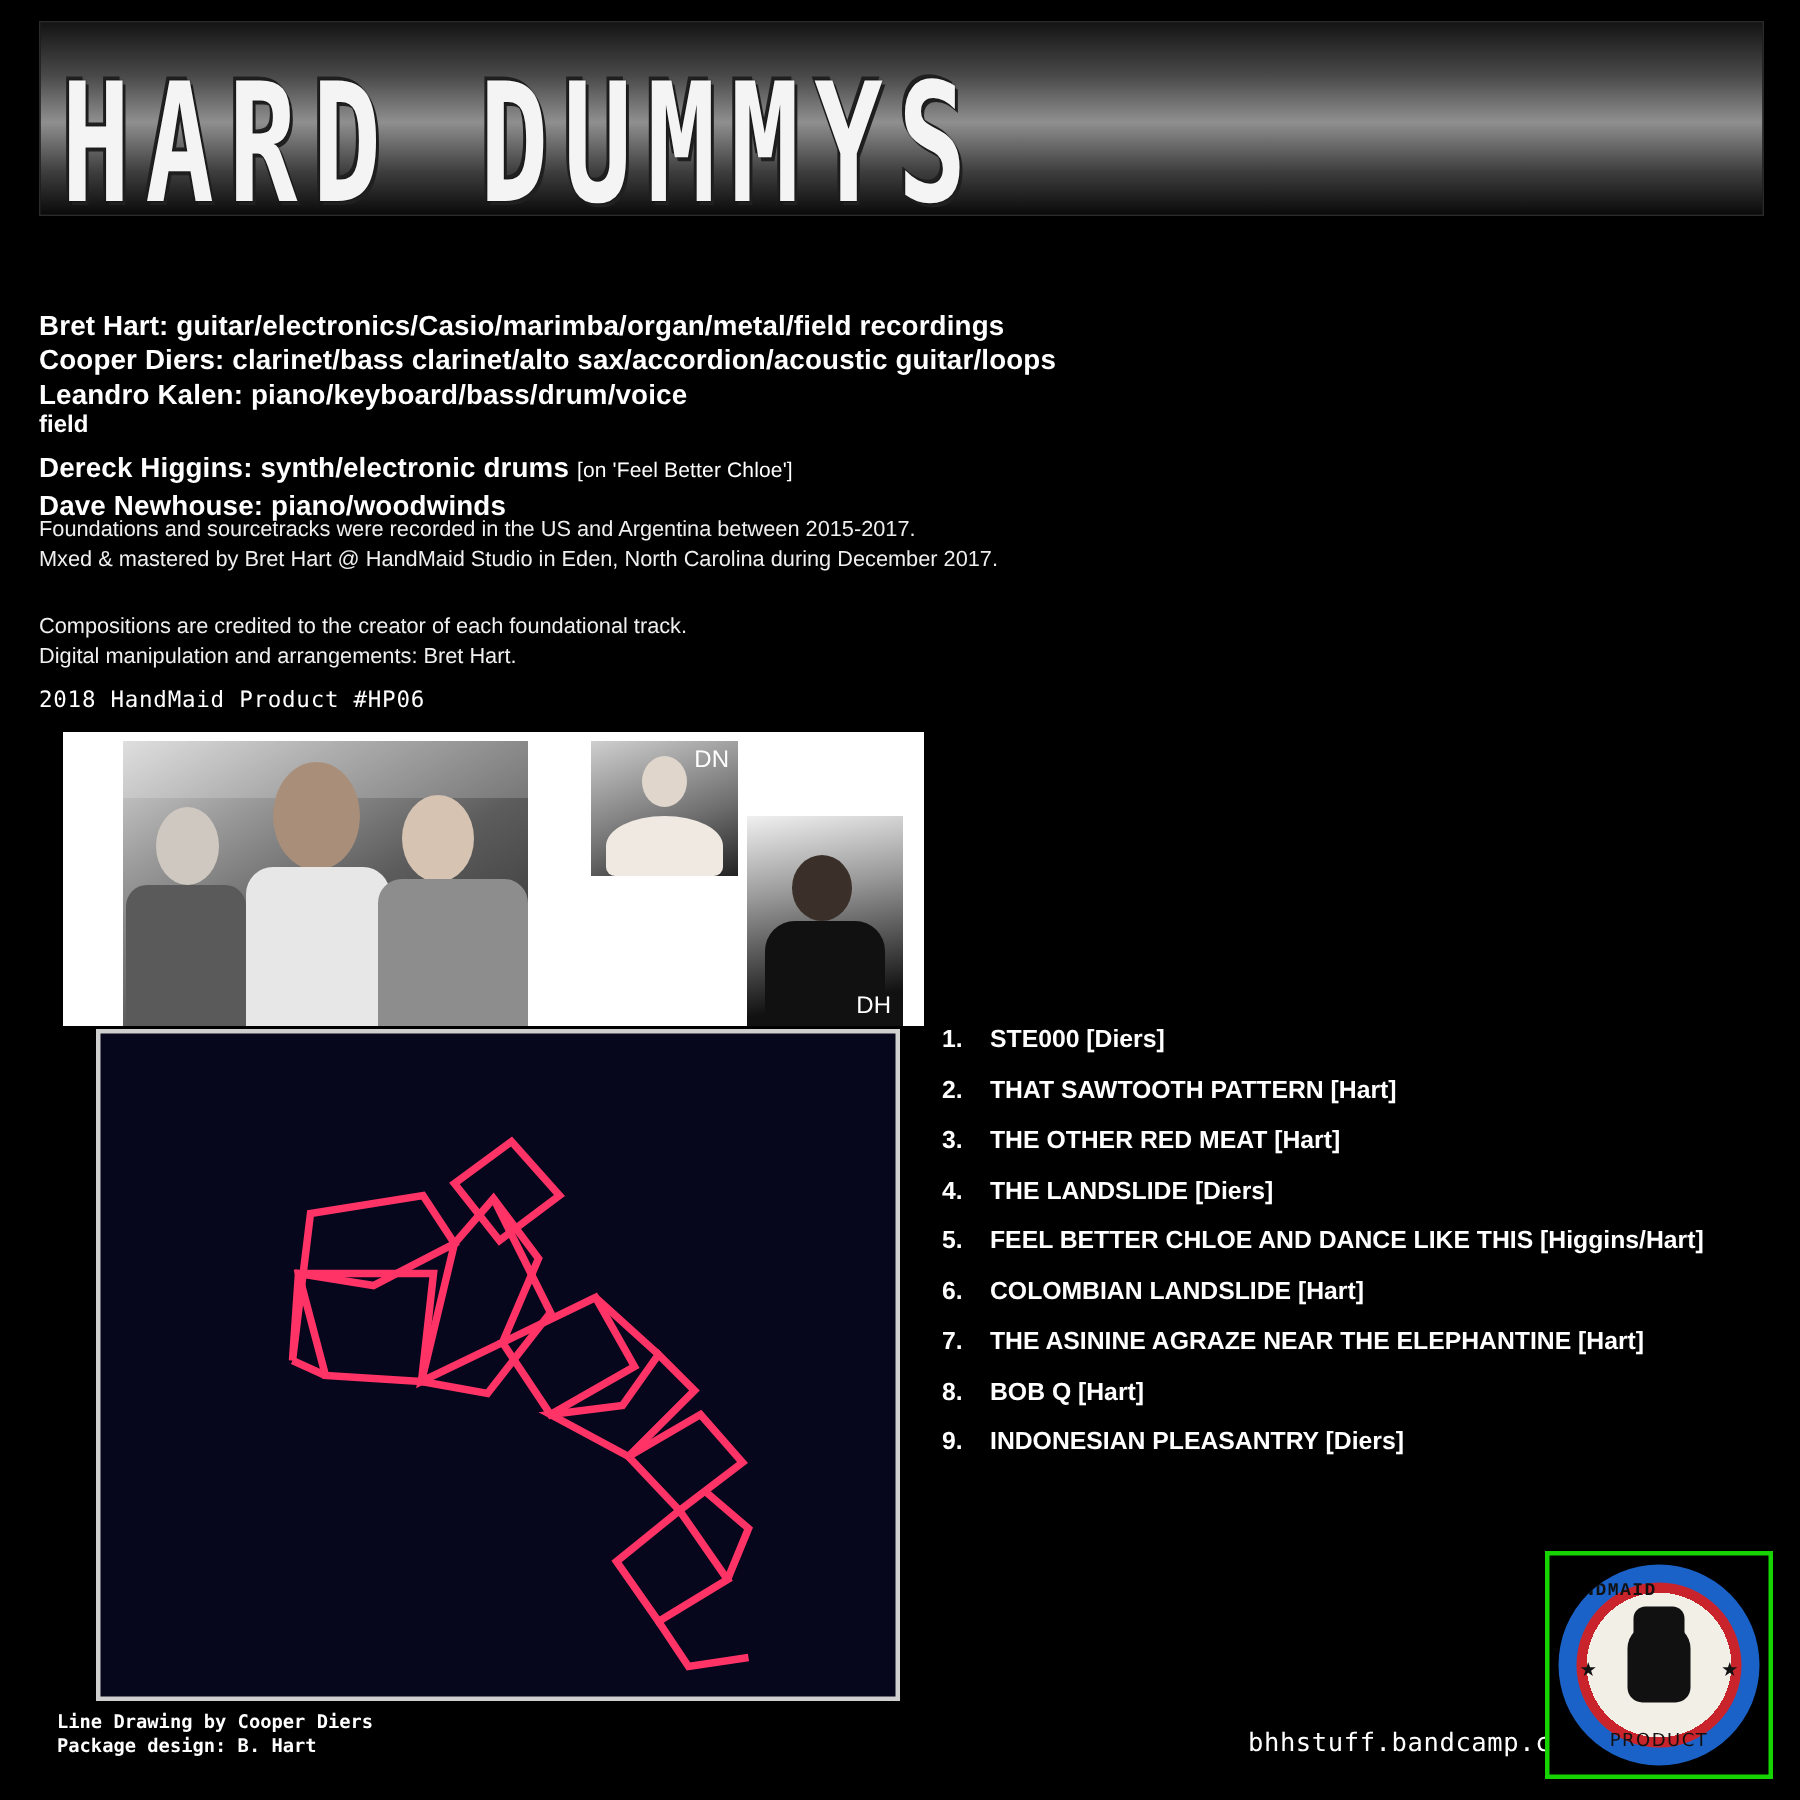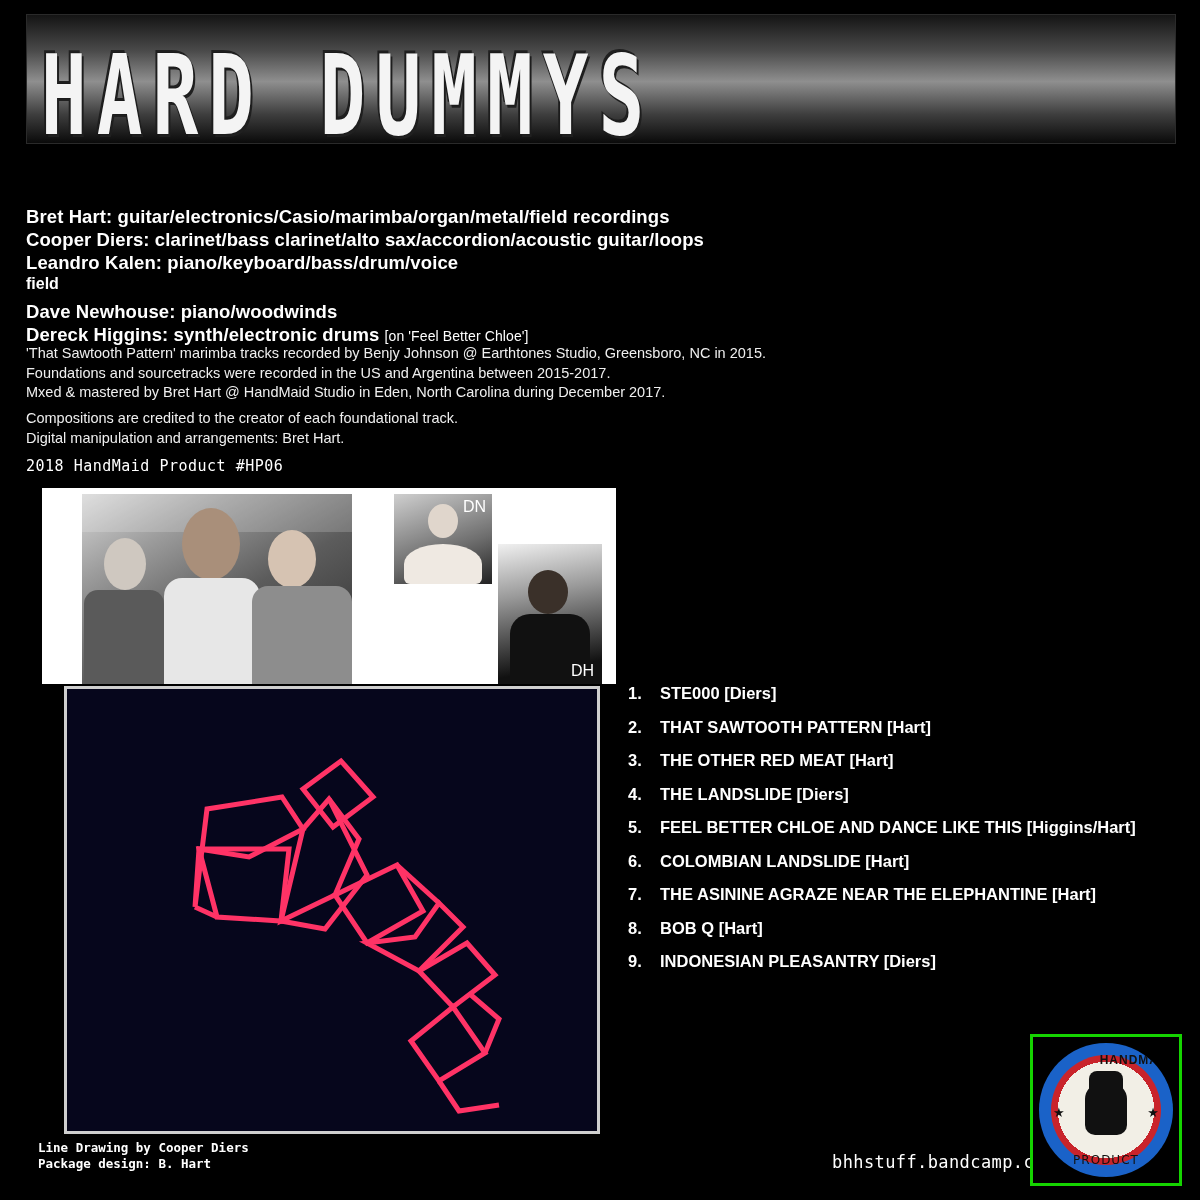--- a/index.html
+++ b/index.html
@@ -131,22 +131,22 @@
     border:3px solid #15d400;background:#000;box-sizing:border-box;
   }
   .logo-inner{position:absolute;left:6px;top:6px;width:134px;height:134px;border-radius:50%;
     background:radial-gradient(circle at 50% 50%, #e8d200 0 38%, #d32020 38% 56%, #1a62c8 56% 74%, #0f7f2a 74% 100%);
     overflow:hidden;}
   .logo-ring{position:absolute;left:12px;top:12px;width:110px;height:110px;border-radius:50%;
     background:radial-gradient(circle at 50% 50%, #f2efe6 0 62%, #c9242b 62% 100%);}
   .logo-hand{position:absolute;left:46px;top:40px;width:42px;height:52px;background:#111;
     border-radius:16px 16px 10px 10px;}
   .logo-hand:before{content:"";position:absolute;left:4px;top:-12px;width:34px;height:20px;background:#111;border-radius:8px 8px 0 0;}
-  .logo-top{position:absolute;left:0;top:10px;width:134px;text-align:right;
-    font-family:Liberation Sans, sans-serif;font-size:12px;font-weight:bold;color:#111;letter-spacing:1px;}
+  .logo-top{position:absolute;left:0;top:10px;width:134px;text-align:left;
+    font-family:Liberation Mono, monospace;font-size:12px;font-weight:bold;color:#111;letter-spacing:1px;}
   .logo-bot{position:absolute;left:0;bottom:10px;width:134px;text-align:center;
     font-family:"DejaVu Sans", sans-serif;font-size:12px;font-weight:normal;color:#111;letter-spacing:1px;}
   .logo-star{position:absolute;color:#111;font-size:13px;}
   .ls1{left:14px;top:62px;}
   .ls2{right:14px;top:62px;}
 </style>
 </head>
 <body>
 
 <div class="page">
@@ -159,30 +159,29 @@
   <div class="credits">
     <div class="credit-line">Bret Hart: guitar/electronics/Casio/marimba/organ/metal/field recordings</div>
     <div class="credit-line">Cooper Diers: clarinet/bass clarinet/alto sax/accordion/acoustic guitar/loops</div>
     <div class="credit-line">Leandro Kalen: piano/keyboard/bass/drum/voice</div>
   </div>
 
   <div class="with-word">field</div>
 
   <div class="credits2">
     <div class="credit-line">
-      <span>Dave Newhouse: piano/woodwinds</span>
-    </div>
-    <div class="credit-line">
       <span>Dereck Higgins: synth/electronic drums</span>
       <span class="credit-note">[on  'Feel Better Chloe']</span>
     </div>
+    <div class="credit-line">
+      <span>Dave Newhouse: piano/woodwinds</span>
+    </div>
   </div>
 
   <div class="notes">
-    <div class="note-line">'That Sawtooth Pattern' marimba tracks recorded by Benjy Johnson @ Earthtones Studio, Greensboro, NC in 2015.</div>
     <div class="note-line">Foundations and sourcetracks were recorded in the US and Argentina between 2015-2017.</div>
     <div class="note-line">Mxed &amp; mastered by Bret Hart @ HandMaid Studio in Eden, North Carolina during December 2017.</div>
   </div>
 
   <div class="notes2">
     <div class="note-line">Compositions are credited to the creator of each foundational track.</div>
     <div class="note-line">Digital manipulation and arrangements: Bret Hart.</div>
   </div>
 
   <div class="product-line">2018  HandMaid Product   #HP06</div>

